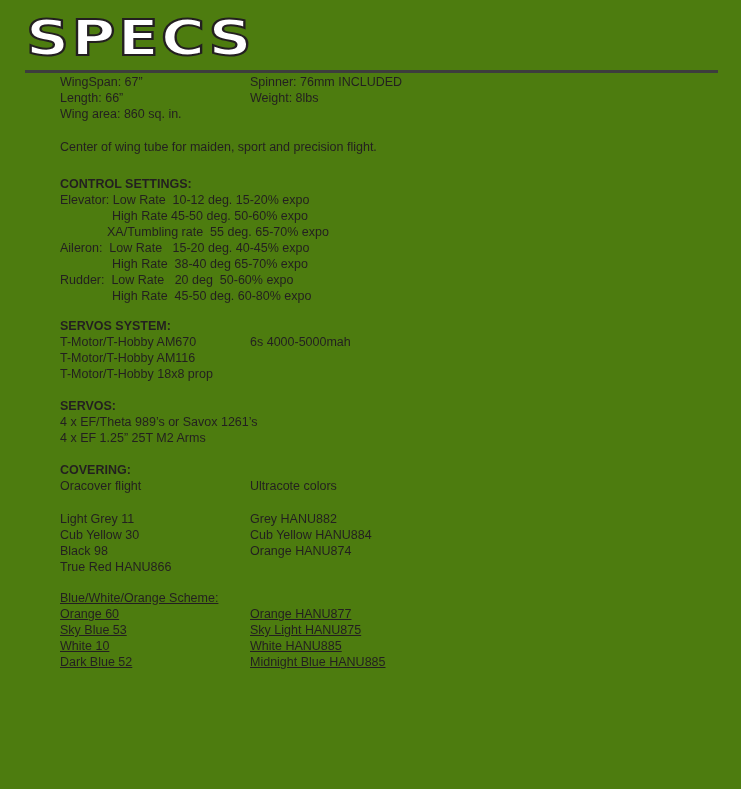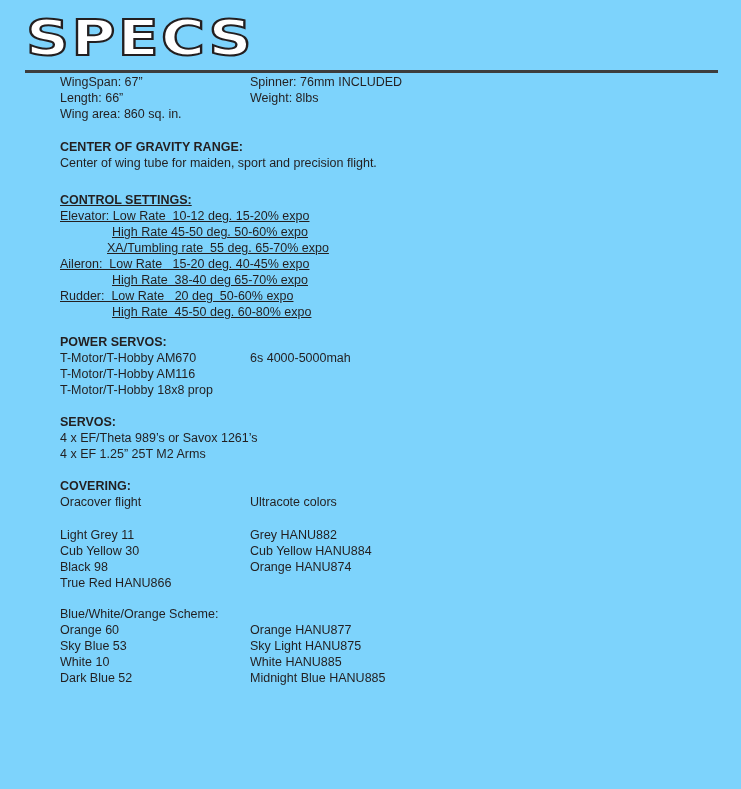--- a/index.html
+++ b/index.html
@@ -1,20 +1,20 @@
 <!DOCTYPE html>
 <html><head>
 <meta charset="utf-8">
 <style>
   html, body { margin: 0; padding: 0; background: #ffffff; }
   .page {
     position: relative;
     width: 741px;
     height: 789px;
-    background: #7dd3fc;
+    background: #4d7c0f;
     font-family: "Liberation Sans", sans-serif;
     color: #231f20;
     overflow: hidden;
   }
   .logo-wrap {
     position: absolute;
     top: 8px;
     left: 24px;
     width: 240px;
     height: 58px;
@@ -30,25 +30,25 @@
   .content {
     position: absolute;
     top: 74px;
     left: 60px;
     width: 660px;
     font-size: 12.5px;
     line-height: 16px;
   }
   .section { margin: 0; }
   .mt17 { margin-top: 17px; }
-  .mt21 { margin-top: 21px; text-decoration: underline; }
+  .mt21 { margin-top: 21px; }
   .mt14 { margin-top: 14px; }
   .mt16 { margin-top: 16px; }
   .mt18 { margin-top: 18px; }
-  .mt15 { margin-top: 15px; }
+  .mt15 { margin-top: 15px; text-decoration: underline; }
   .heading { font-weight: bold; }
   .line, .heading, .col-left, .col-right { white-space: pre-wrap; }
   .row { display: flex; }
   .col-left { width: 190px; flex: 0 0 190px; }
   .col-right { flex: 1; }
   .ind52 { padding-left: 52px; }
   .ind47 { padding-left: 47px; }
 </style>
 </head>
 <body>
@@ -74,37 +74,36 @@
         <span class="col-left">Length: 66”</span>
         <span class="col-right">Weight: 8lbs</span>
       </div>
       <div class="row">
         <span class="col-left">Wing area: 860 sq. in.</span>
         <span class="col-right"></span>
       </div>
     </div>
 
     <div class="section mt17">
-      <div class="heading">CENTER OF GRAVITY RANGE:</div>
       <div class="line">Center of wing tube for maiden, sport and precision flight.</div>
     </div>
 
     <div class="section mt21">
       <div class="heading">CONTROL SETTINGS:</div>
       <div class="line">Elevator: Low Rate  10-12 deg. 15-20% expo</div>
       <div class="line ind52">High Rate 45-50 deg. 50-60% expo</div>
       <div class="line ind47">XA/Tumbling rate  55 deg. 65-70% expo</div>
       <div class="line">Aileron:  Low Rate   15-20 deg. 40-45% expo</div>
       <div class="line ind52">High Rate  38-40 deg 65-70% expo</div>
       <div class="line">Rudder:  Low Rate   20 deg  50-60% expo</div>
       <div class="line ind52">High Rate  45-50 deg. 60-80% expo</div>
     </div>
 
     <div class="section mt14">
-      <div class="heading">POWER SERVOS:</div>
+      <div class="heading">SERVOS SYSTEM:</div>
       <div class="row">
         <span class="col-left">T-Motor/T-Hobby AM670</span>
         <span class="col-right">6s 4000-5000mah</span>
       </div>
       <div class="row">
         <span class="col-left">T-Motor/T-Hobby AM116</span>
         <span class="col-right"></span>
       </div>
       <div class="row">
         <span class="col-left">T-Motor/T-Hobby 18x8 prop</span>

